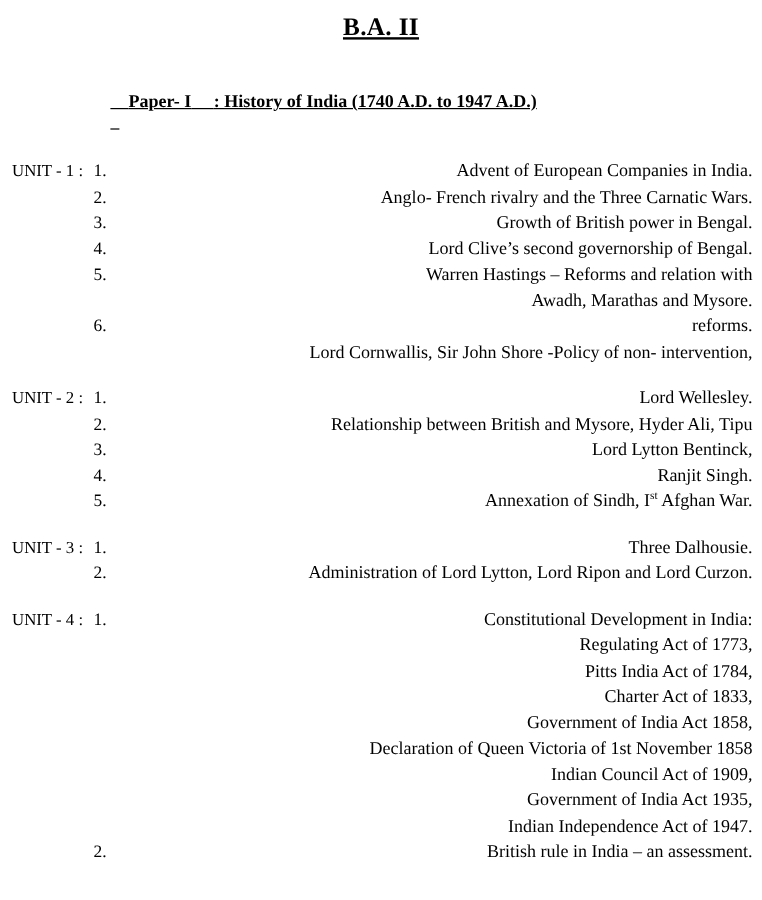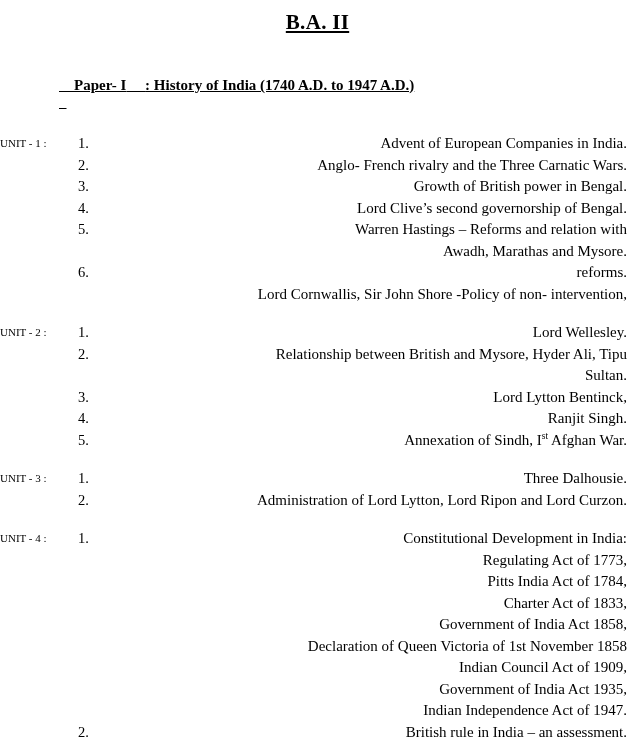--- a/index.html
+++ b/index.html
@@ -24,39 +24,39 @@
   .doc-title {
     text-align: center;
     font-weight: bold;
     font-size: 21px;
     text-decoration: underline;
     margin-top: 10px;
     letter-spacing: 0.3px;
   }
   .paper-heading {
     margin-top: 25px;
-    padding-left: 59px;
+    padding-left: 92px;
     font-weight: bold;
     font-size: 15px;
     text-decoration: underline;
     white-space: pre;
   }
   .units {
     margin-top: 22px;
   }
   .unit {
     display: flex;
     align-items: flex-start;
     margin-bottom: 17px;
   }
   .unit-label {
     width: 78px;
-    padding-left: 0;
+    padding-left: 10px;
     box-sizing: border-box;
-    font-size: 11px;
+    font-size: 14px;
     line-height: 21px;
     white-space: nowrap;
   }
   .unit-items {
     flex: 1;
     padding-right: 8px;
   }
   .item {
     display: flex;
     align-items: flex-start;
@@ -144,21 +144,20 @@
           <div class="item">
             <div class="item-num">1.</div>
             <div class="item-text">
               <div class="sub-line">Lord Wellesley.</div>
             </div>
           </div>
           <div class="item">
             <div class="item-num">2.</div>
             <div class="item-text">
               <div class="sub-line">Relationship  between  British  and  Mysore,  Hyder  Ali,  Tipu</div>
-              <div class="sub-line">Sultan.</div>
             </div>
           </div>
           <div class="item">
             <div class="item-num">3.</div>
             <div class="item-text">
               <div class="sub-line">Lord Lytton Bentinck,</div>
             </div>
           </div>
           <div class="item">
             <div class="item-num">4.</div>

